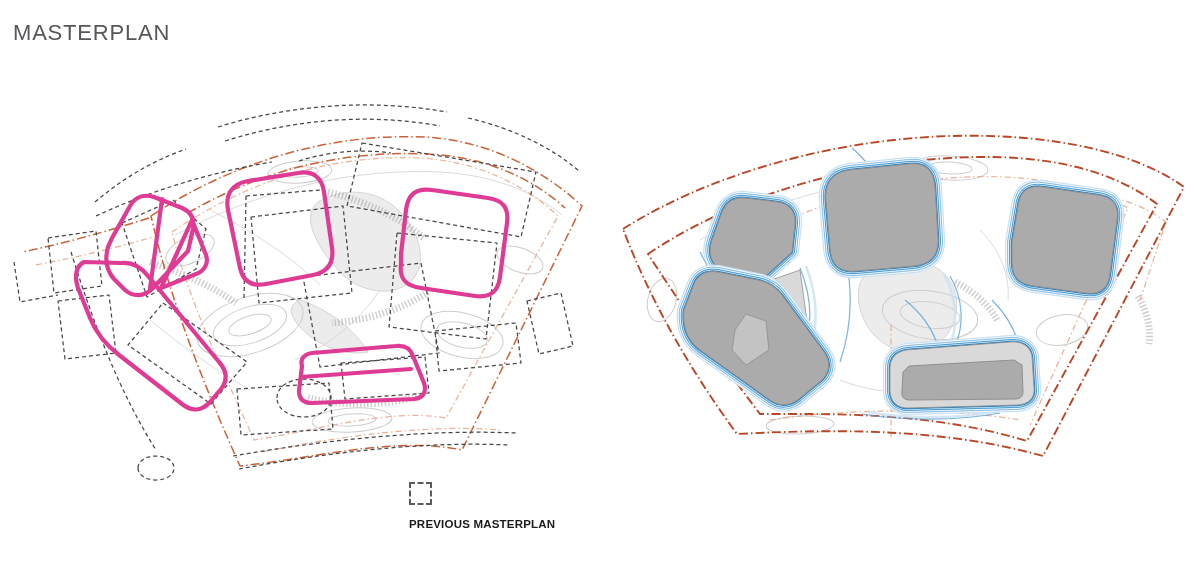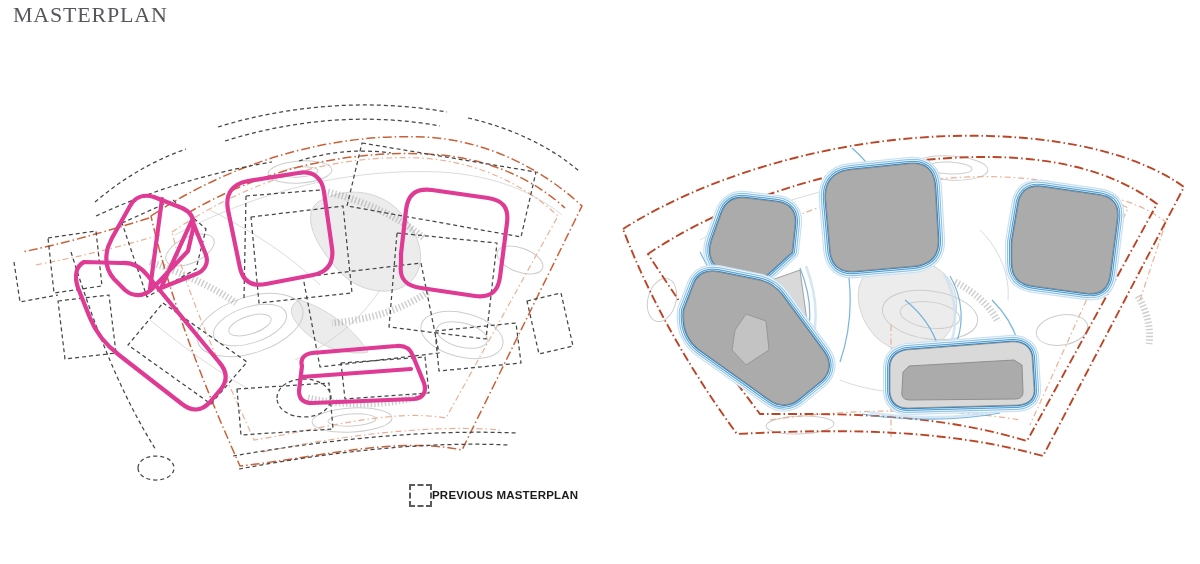--- a/index.html
+++ b/index.html
@@ -2,24 +2,23 @@
 <html style="--title-gray: #56575B; --label-black: #1B1B1B; --new-design-pink: #DF3A94; --prev-dash-gray: #464646; --boundary-orange: #CC6038; --boundary-orange-strong: #BC4526; --boundary-salmon: #E9AC90; --contour-gray: #CDCDCD; --contour-shade: #E9E9E9; --building-gray: #ABABAB; --building-gray-light: #D9D9D9; --building-stroke: #8F8F8F; --blue-pale: #C9E1F2; --blue-light: #92C3E6; --blue-mid: #55A3D6; --blue-strong: #2B84C4;"><head>
 <meta charset="utf-8">
 <style>
   html,body{margin:0;padding:0;}
   body{
     width:1200px;height:564px;position:relative;overflow:hidden;
     background:#ffffff;
     font-family:"Liberation Sans", sans-serif;
   }
   .page-title{
-    position:absolute;left:13px;top:2px;
+    position:absolute;left:13px;top:20px;
     font-size:22px;font-weight:400;letter-spacing:.8px;
     color:var(--title-gray);
-    font-family:Liberation Serif, serif;
   }
   .plan-svg{position:absolute;left:0;top:0;}
 
   
   .contour{fill:none;stroke:var(--contour-gray);stroke-width:1;}
   .contour-f{fill:none;stroke:var(--contour-gray);stroke-width:.9;opacity:.8;}
   .shade{fill:var(--contour-shade);stroke:var(--contour-gray);stroke-width:1;opacity:.85;}
   .hatch{fill:none;stroke:#9b9b9b;stroke-width:7;stroke-dasharray:1.4 2.1;opacity:.5;}
   .dash-prev{fill:none;stroke:var(--prev-dash-gray);stroke-width:1.25;stroke-dasharray:4 3;stroke-linejoin:round;}
   .dash-orange{fill:none;stroke:var(--boundary-orange);stroke-width:1.5;stroke-dasharray:9 3 1.5 3;}
@@ -34,21 +33,21 @@
   .rgBw{fill:none;stroke:#fff;stroke-width:7.6;stroke-linejoin:round;}
   .rgC{fill:none;stroke:var(--blue-mid);stroke-width:6;stroke-linejoin:round;}
   .rgCw{fill:none;stroke:#fff;stroke-width:3.6;stroke-linejoin:round;}
   .rgD{fill:none;stroke:var(--blue-strong);stroke-width:2.6;stroke-linejoin:round;}
   .bldg{fill:var(--building-gray);stroke:var(--building-stroke);stroke-width:1;stroke-linejoin:round;}
   .bldg-light{fill:var(--building-gray-light);stroke:var(--building-stroke);stroke-width:.8;}
   .inner-detail{fill:#c3c3c3;stroke:#979797;stroke-width:1;}
 
   
   .legend{position:absolute;left:409px;top:482px;}
-  .legend-row{display:flex;align-items:center;margin-bottom:5px;height:26px;}
+  .legend-row{display:flex;gap:13px;margin-bottom:5px;height:26px;flex-direction:column;}
   .swatch-dashed{width:19px;height:19px;border:2px dashed #5b5b5b;background:#fff;flex:0 0 auto;}
   .swatch-pink{width:17px;height:17px;border:4.5px solid var(--new-design-pink);background:#fff;flex:0 0 auto;}
   .legend-label{font-size:11.5px;font-weight:bold;letter-spacing:.2px;color:var(--label-black);white-space:nowrap;}
 </style>
 </head>
 <body>
 
 <div class="page-title">MASTERPLAN</div>
 
 <svg class="plan-svg" width="1200" height="564" viewBox="0 0 1200 564">

